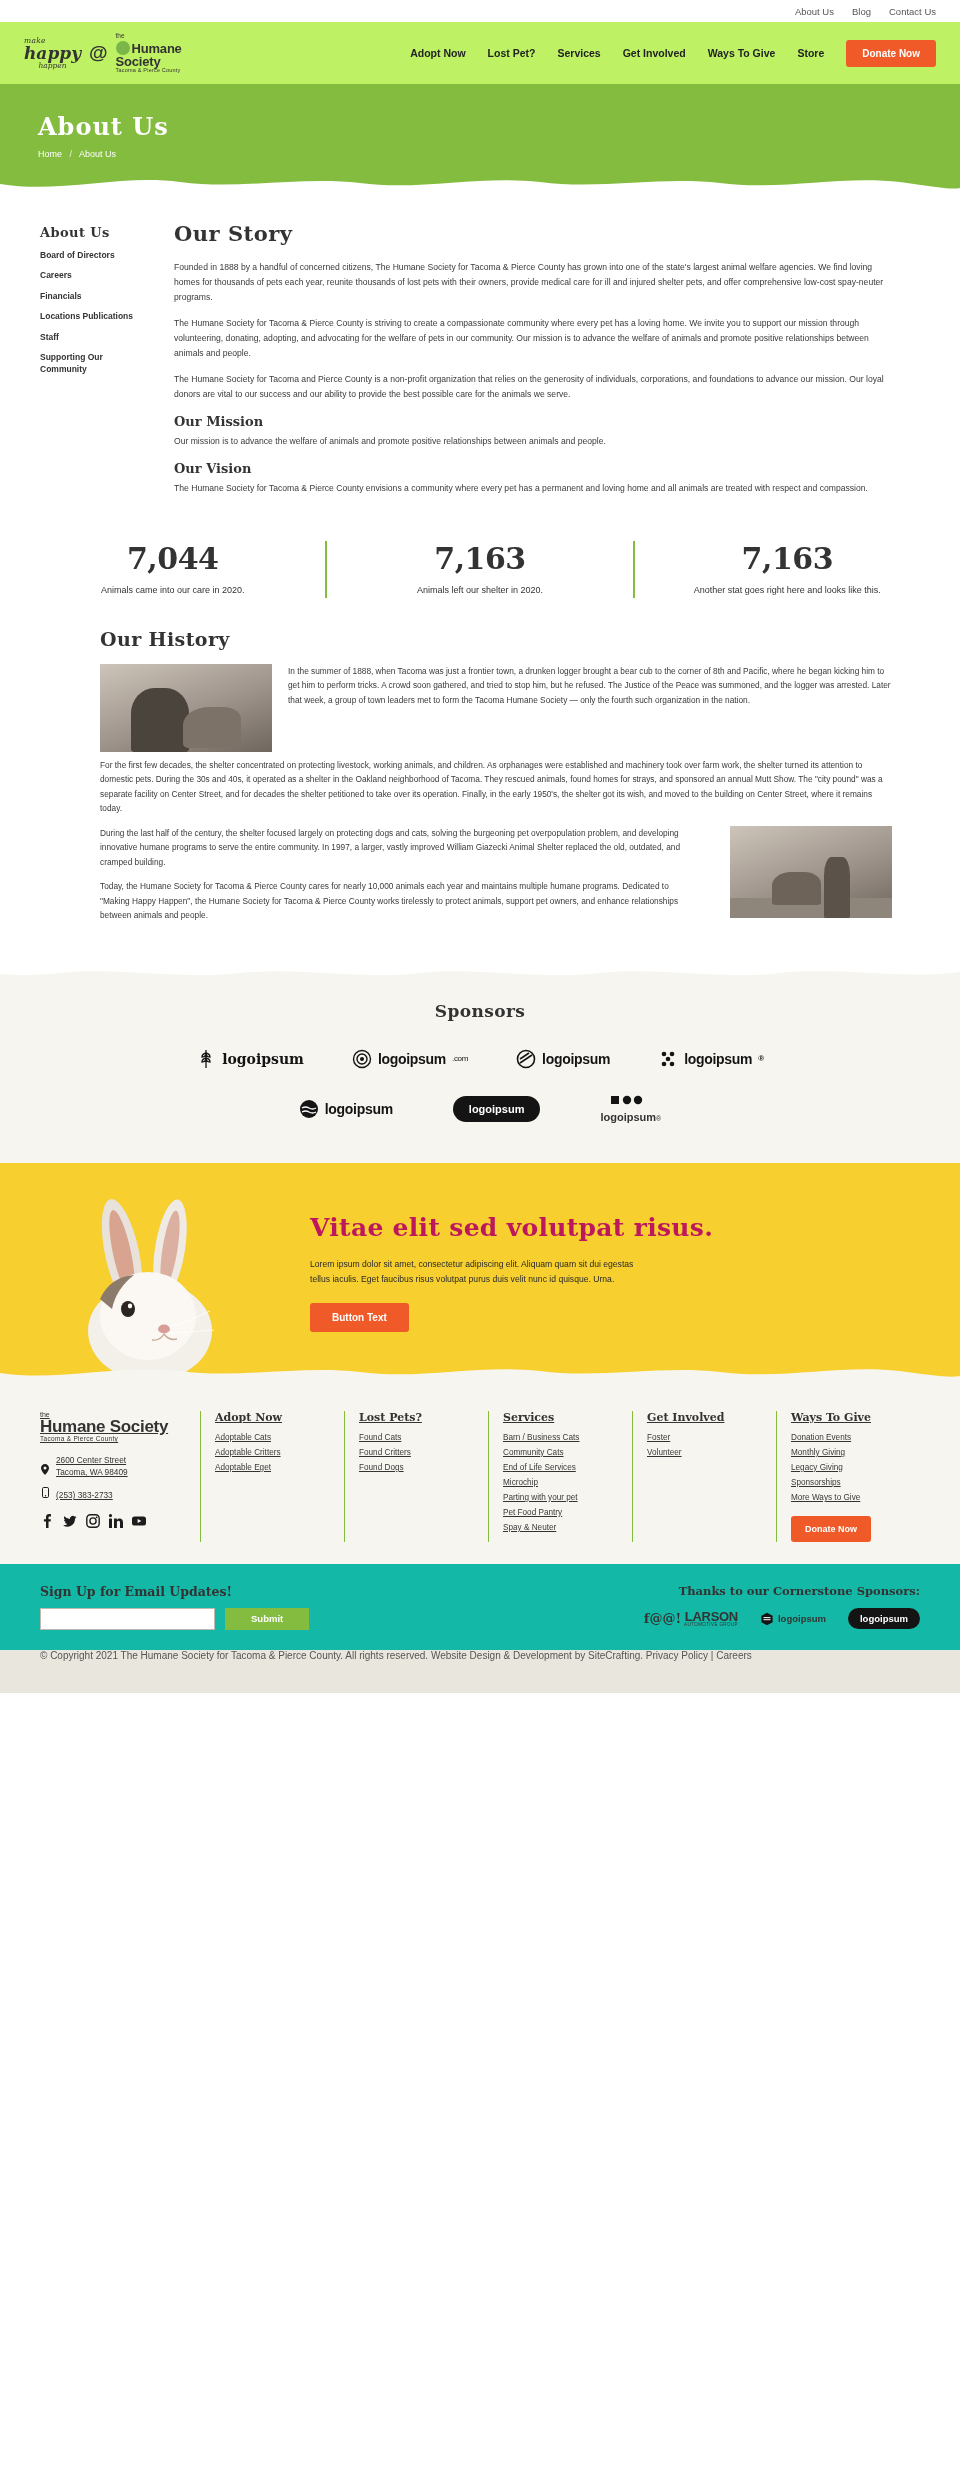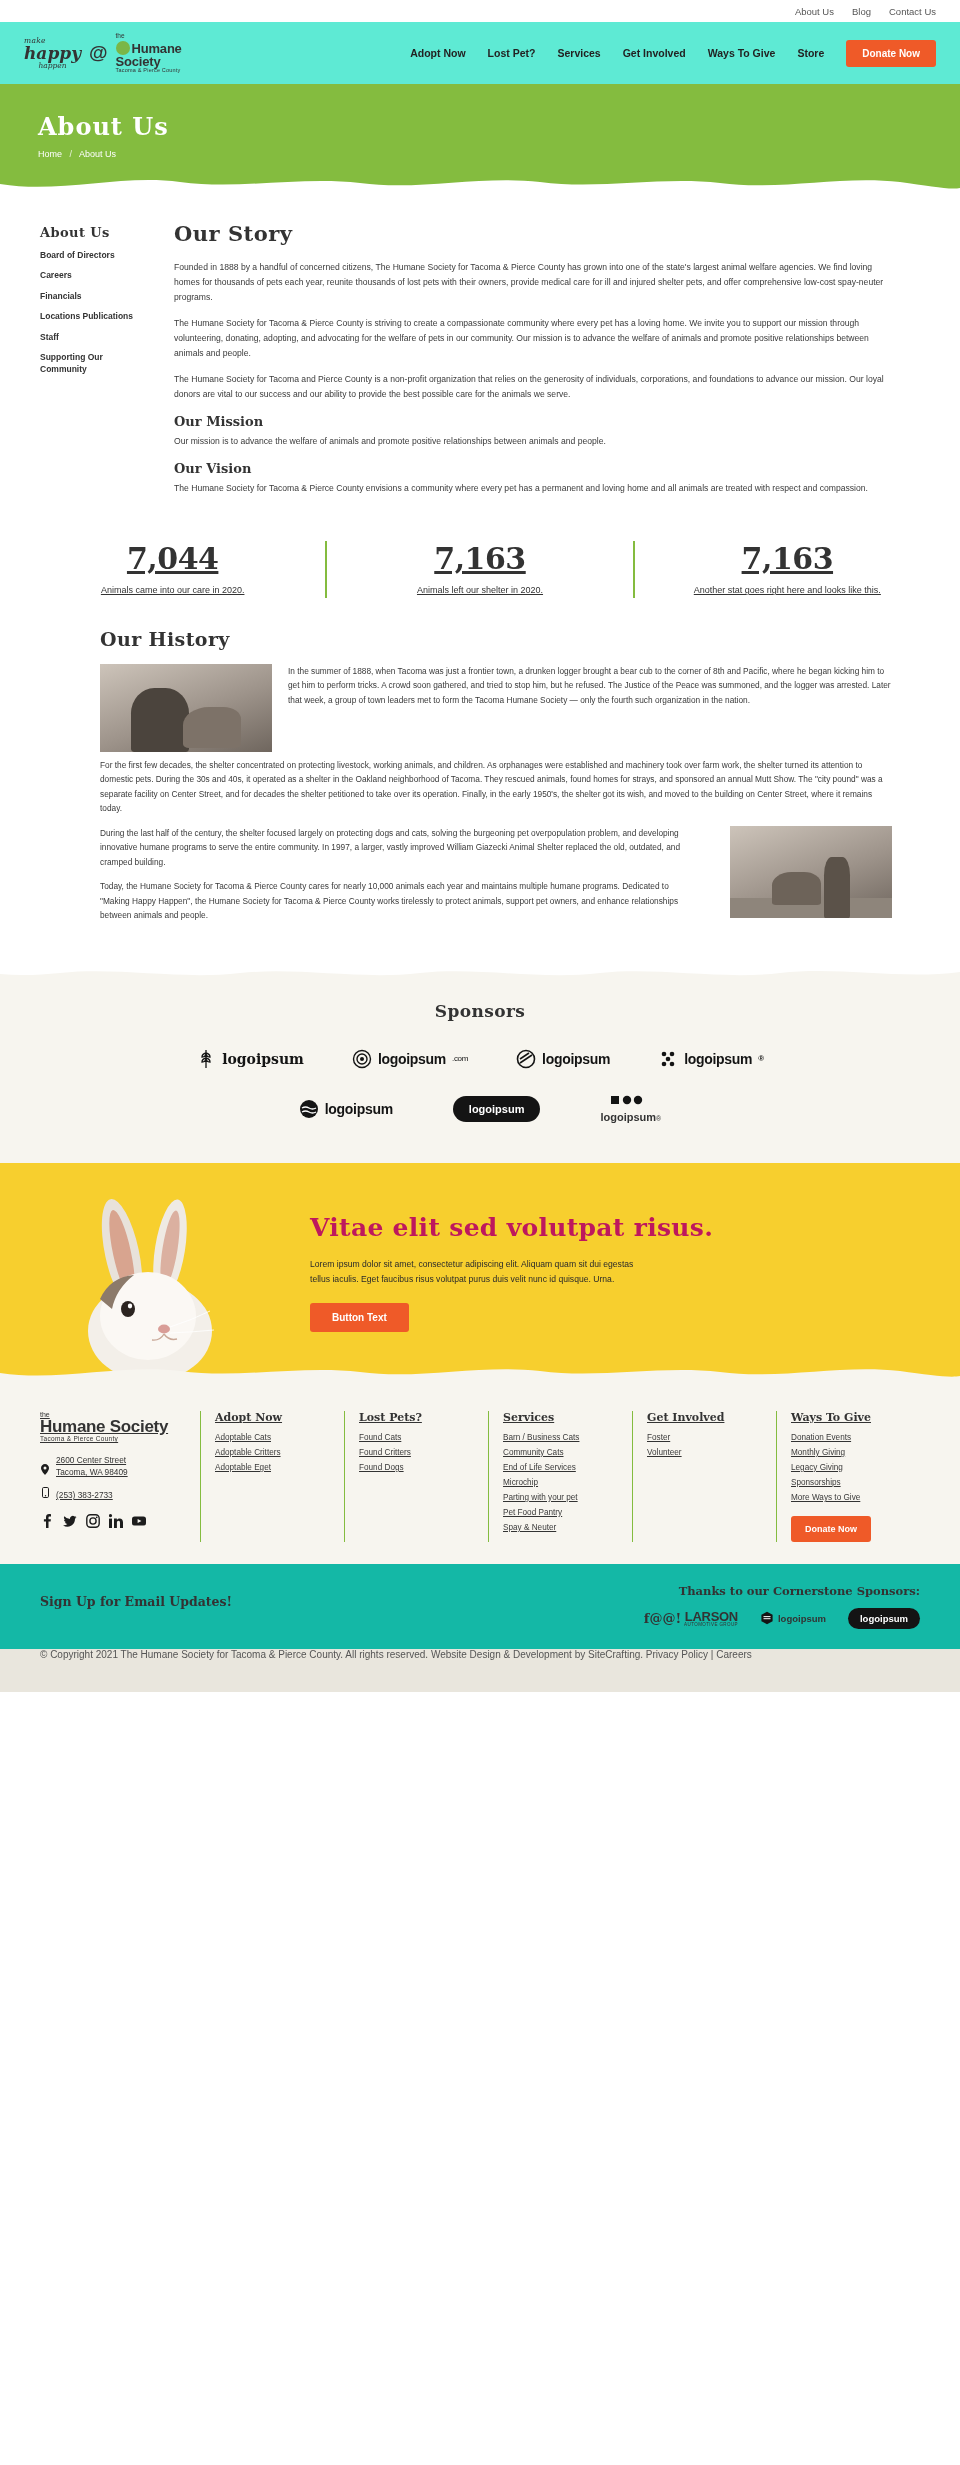--- a/index.html
+++ b/index.html
@@ -24,21 +24,21 @@
     font-size: 9.5px;
     color: #555;
   }
 
   
   .header {
     height: 62px;
     display: flex;
     align-items: center;
     padding: 0 24px;
-    background: #5eead4;
+    background: #bef264;
   }
   .logo-wrap { display: flex; align-items: center; gap: 6px; width: 230px; }
   .logo-make {
     font-family: "DejaVu Serif", serif;
     line-height: 1.0;
   }
   .logo-make .l1 { font-size: 7.5px; font-style: italic; display:block; letter-spacing:.3px;}
   .logo-make .l2 { font-size: 17px; font-weight: 700; display:block; font-style: italic;}
   .logo-make .l3 { font-size: 7.5px; font-style: italic; display:block; text-align:center;}
   .logo-at { font-size: 19px; font-weight: 700; padding: 0 2px; }
@@ -136,21 +136,20 @@
     font-size: 13px;
     font-weight: 700;
     margin: 12px 0 5px 0;
   }
 
   
   .stats {
     display: flex;
     margin: 34px 0 20px 0;
     padding: 0 20px;
-    text-decoration: underline;
   }
   .stat {
     flex: 1;
     text-align: center;
     padding: 0 14px;
   }
   .stat + .stat { border-left: 2px solid #84bc3f; }
   .stat-num {
     font-family: "DejaVu Serif", serif;
     font-size: 30px;
@@ -648,20 +647,24 @@
       <div class="flink">Sponsorships</div>
       <div class="flink">More Ways to Give</div>
       <button class="footer-donate">Donate Now</button>
     </div>
   </div>
 </div>
 
 <div class="signup">
   <div class="signup-left">
     <div class="signup-title">Sign Up for Email Updates!</div>
+    <div class="signup-form">
+      <input class="signup-input" type="text" placeholder="" style="">
+      <button class="signup-btn">Submit</button>
+    </div>
   </div>
   <div class="cornerstone">
     <div class="cornerstone-title">Thanks to our Cornerstone Sponsors:</div>
     <div class="cornerstone-row">
       <div style="display:flex;align-items:center;gap:3px">
         <span style="font-family:'DejaVu Serif',serif;font-size:13px;font-weight:700">f@@!</span>
         <span style="line-height:1">
           <span style="display:block;font-size:13px;font-weight:700;letter-spacing:-.3px">LARSON</span>
           <span style="display:block;font-size:4.5px;letter-spacing:.4px">AUTOMOTIVE GROUP</span>
         </span>

